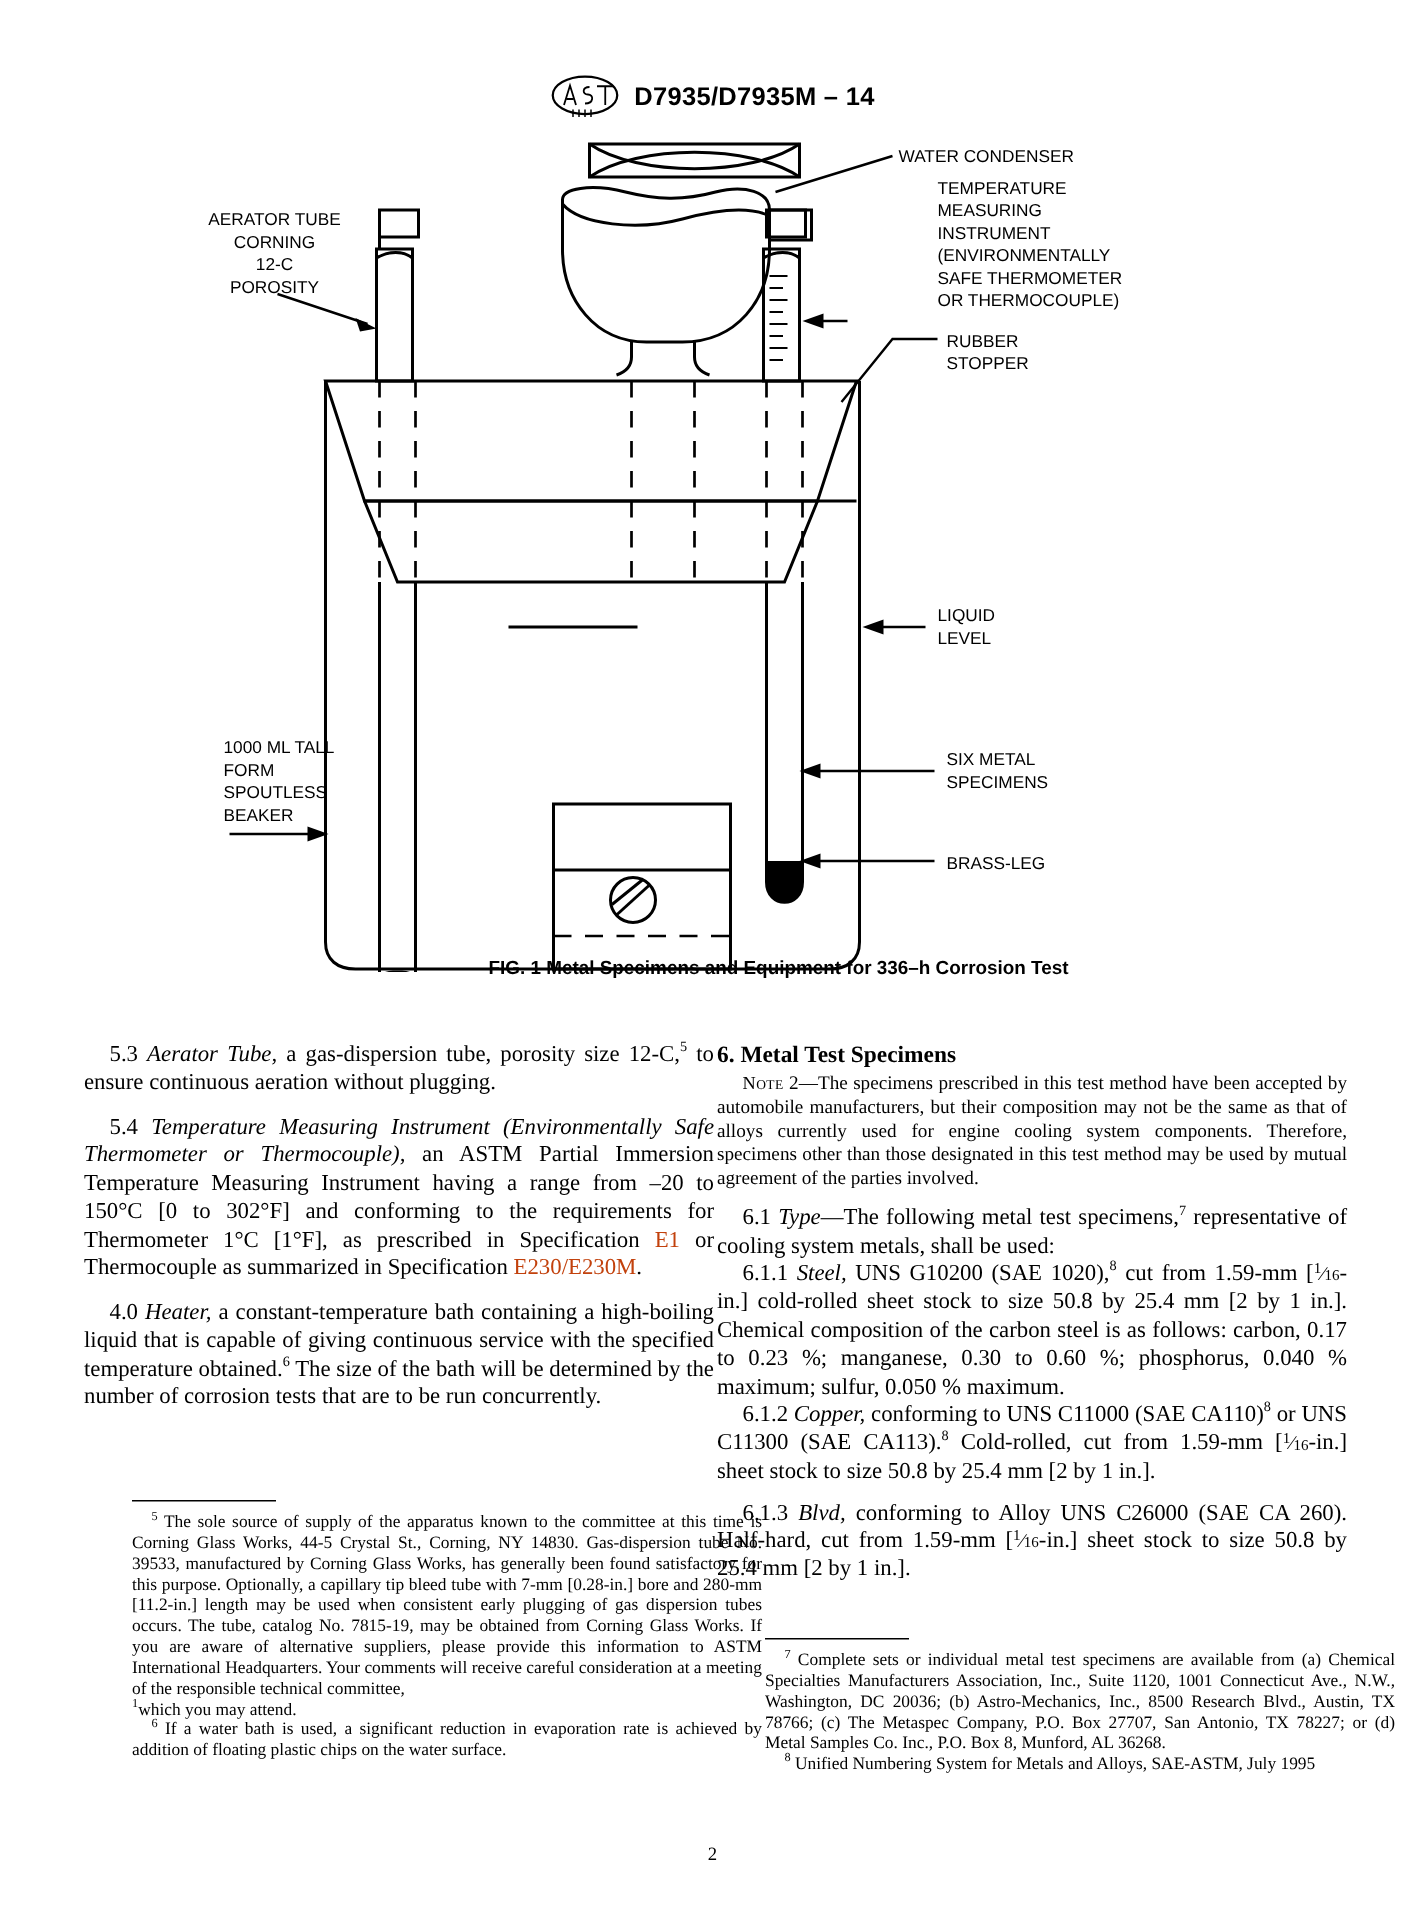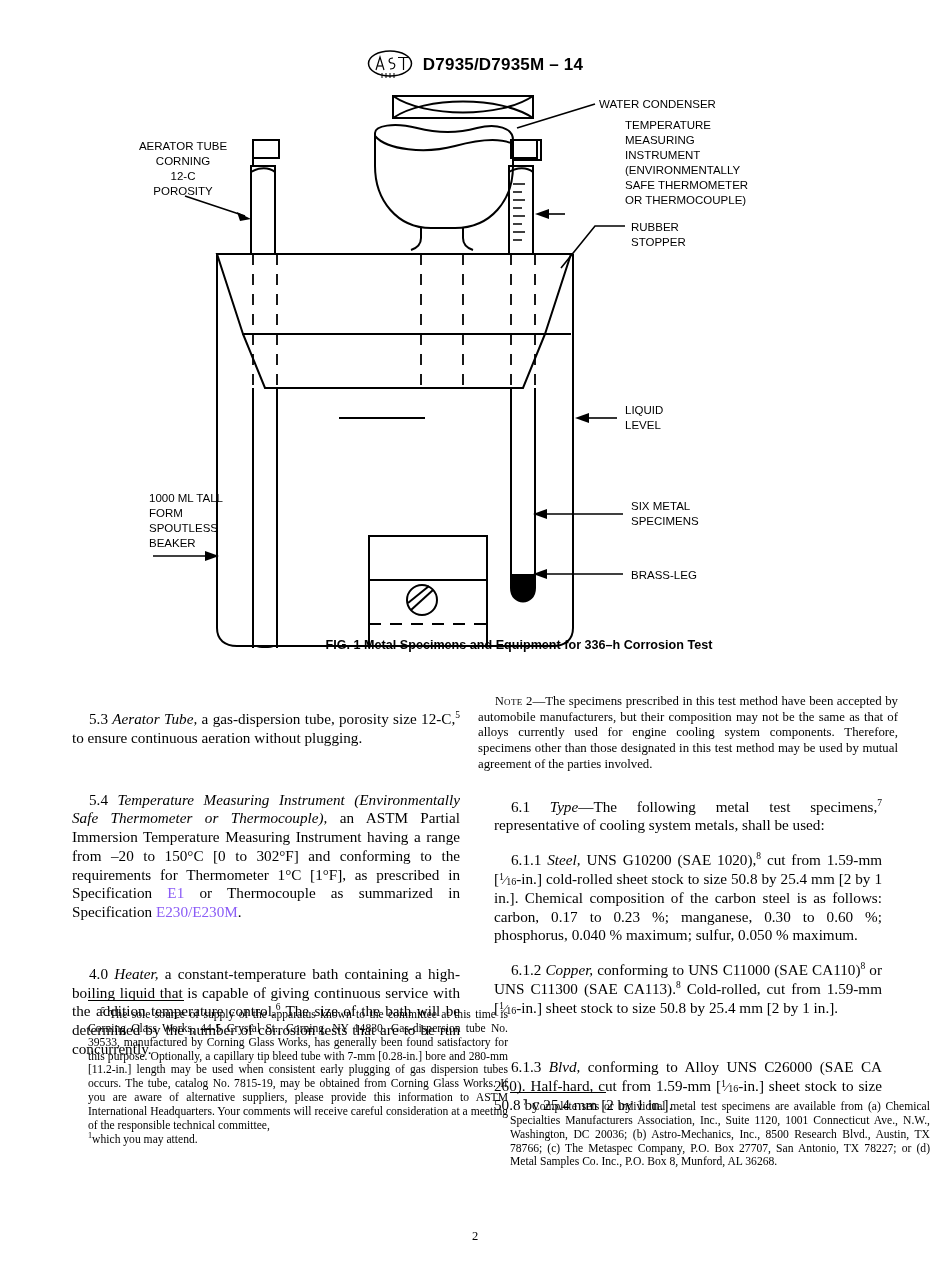--- a/index.html
+++ b/index.html
@@ -22,25 +22,25 @@
   .figsvg{display:block;margin:0 auto;}
   .figcap{position:absolute;top:638px;left:0;width:950px;text-align:center;
           font-family:"Liberation Sans",sans-serif;font-weight:bold;font-size:12.6px;margin-left:44px;}
 
   
   .col{position:absolute;top:694px;width:420px;font-size:15.2px;line-height:1.235;
        text-align:justify;}
   .col-left{left:56px;}
   .col-right{left:478px;}
 
-  p{margin:16px;text-indent:17px;}
+  p{margin:0;text-indent:17px;}
   .sec-num{letter-spacing:0;}
   i{font-style:italic;}
   sup{font-size:9.5px;vertical-align:super;line-height:0;}
-  .lnk{color:#8b5cf6;}
+  .lnk{color:#c2410c;}
   h2.head{font-family:"Liberation Serif",serif;font-weight:bold;font-size:15.6px;
           margin:0 0 2px 0;text-indent:0;}
   .note{font-size:12.8px;line-height:1.23;text-align:justify;text-indent:17px;margin:0;}
   .smallcap{font-variant:small-caps;font-size:12.2px;letter-spacing:.3px;}
 
   .gap{height:11px;}
   .gap-s{height:9px;}
 
   
   .fnblock{position:absolute;width:420px;font-size:11.6px;line-height:1.195;
@@ -234,36 +234,40 @@
 
     <p>
       <span class="sec-num">5.4</span>
       <i>Temperature Measuring Instrument (Environmentally Safe Thermometer or Thermocouple),</i><span> an ASTM Partial Immersion Temperature Measuring Instrument having a range from –20 to 150°C [0 to 302°F] and conforming to the requirements for Thermometer 1°C [1°F], as prescribed in Specification </span><span class="lnk">E1</span><span> or Thermocouple as summarized in Specification </span><span class="lnk">E230/E230M</span><span>.</span>
     </p>
 
     <div class="gap"></div>
 
     <p>
       <span class="sec-num">4.0</span>
-      <i>Heater,</i><span> a constant-temperature bath containing a high-boiling liquid that is capable of giving continuous service with the addition temperature control.</span><sup>6</sup><span> The size of the bath will be determined by the number of corrosion tests that are to be run concurrently.</span>
+      <i>Heater,</i><span> a constant-temperature bath containing a high-boiling liquid that is capable of giving continuous service with the specified temperature obtained.</span><sup>6</sup><span> The size of the bath will be determined by the number of corrosion tests that are to be run concurrently.</span>
     </p>
   </div>
 
   <div class="fnblock fn-left">
     <div class="fnrule"></div>
     <p class="fn">
       <sup>5</sup><span> The sole source of supply of the apparatus known to the committee at this time is Corning Glass Works, 44-5 Crystal St., Corning, NY 14830. Gas-dispersion tube No. 39533, manufactured by Corning Glass Works, has generally been found satisfactory for this purpose. Optionally, a capillary tip bleed tube with 7-mm [0.28-in.] bore and 280-mm [11.2-in.] length may be used when consistent early plugging of gas dispersion tubes occurs. The tube, catalog No. 7815-19, may be obtained from Corning Glass Works. If you are aware of alternative suppliers, please provide this information to ASTM International Headquarters. Your comments will receive careful consideration at a meeting of the responsible technical committee,</span>
     </p>
     <p class="fn" style="text-indent:0">
       <sup>1</sup><span>which you may attend.</span>
     </p>
+    <p class="fn">
+      <sup>6</sup><span> If a water bath is used, a significant reduction in evaporation rate is achieved by addition of floating plastic chips on the water surface.</span>
+    </p>
   </div>
 
   <div class="col col-right">
 
+    <h2 class="head">6.  Metal Test Specimens</h2>
 
     <p class="note">
       <span class="smallcap">Note</span><span> 2—</span><span>The specimens prescribed in this test method have been accepted by automobile manufacturers, but their composition may not be the same as that of alloys currently used for engine cooling system components. Therefore, specimens other than those designated in this test method may be used by mutual agreement of the parties involved.</span>
     </p>
 
     <div class="gap-s"></div>
 
     <p>
       <span class="sec-num">6.1</span>
       <i>Type</i><span>—The following metal test specimens,</span><sup>7</sup><span> representative of cooling system metals, shall be used:</span>
@@ -285,17 +289,20 @@
       <span class="sec-num">6.1.3</span>
       <i>Blvd,</i><span> conforming to Alloy UNS C26000 (SAE CA 260). Half-hard, cut from 1.59-mm [</span><span class="frac"><sup style="font-size:10px;vertical-align:0.42em;line-height:0">1</sup>⁄<sub style="font-size:10px;vertical-align:-0.05em;line-height:0">16</sub></span><span>-in.] sheet stock to size 50.8 by 25.4 mm [2 by 1 in.].</span>
     </p>
   </div>
 
   <div class="fnblock fn-right">
     <div class="fnrule r"></div>
     <p class="fn">
       <sup>7</sup><span> Complete sets or individual metal test specimens are available from (a) Chemical Specialties Manufacturers Association, Inc., Suite 1120, 1001 Connecticut Ave., N.W., Washington, DC 20036; (b) Astro-Mechanics, Inc., 8500 Research Blvd., Austin, TX 78766; (c) The Metaspec Company, P.O. Box 27707, San Antonio, TX 78227; or (d) Metal Samples Co. Inc., P.O. Box 8, Munford, AL 36268.</span>
     </p>
+    <p class="fn">
+      <sup>8</sup><span> Unified Numbering System for Metals and Alloys, SAE-ASTM, July 1995</span>
+    </p>
   </div>
 
   <div class="pageno">2</div>
 
 </div>
 
 </body></html>

